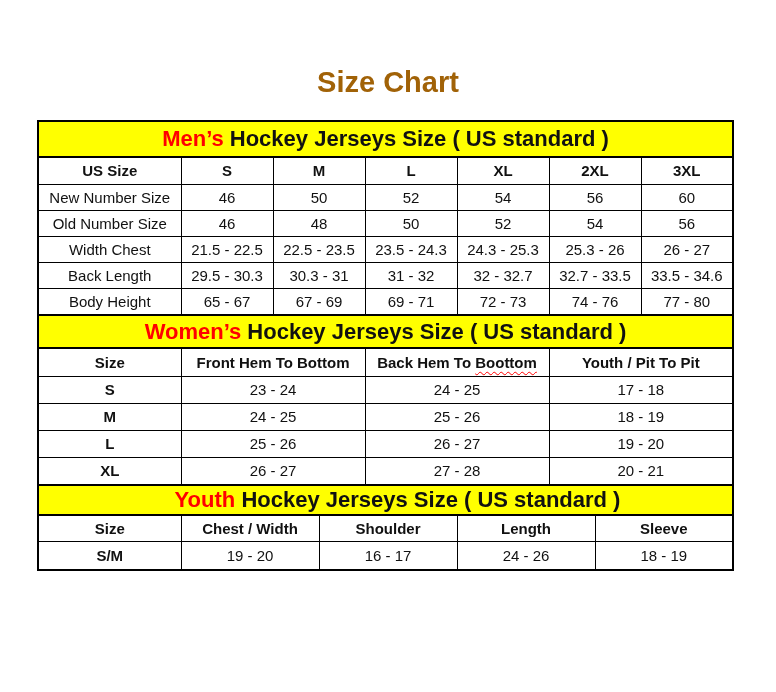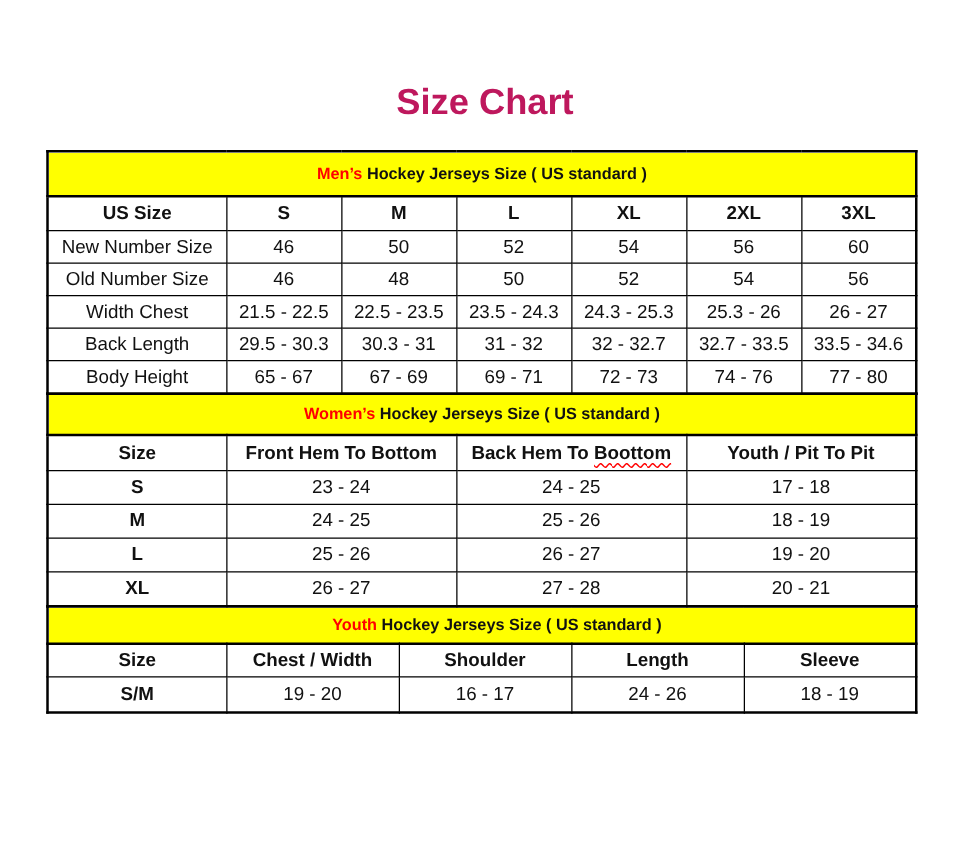--- a/index.html
+++ b/index.html
@@ -9,21 +9,21 @@
     font-family: "Liberation Sans", sans-serif;
     color: #111111;
     overflow: hidden;
   }
   .sheet { position: relative; width: 776px; height: 692px; }
 
   .page-title {
     position: absolute; top: 66px; left: 0; width: 776px;
     text-align: center;
     font-size: 29px; font-weight: bold;
-    color: #be185d;
+    color: #a16207;
     letter-spacing: 0px;
   }
 
   .chart-wrap { position: absolute; top: 120px; left: 37px; width: 696px; }
 
   table.size-table {
     width: 696px;
     border-collapse: collapse;
     table-layout: fixed;
     border: 2px solid #000;
@@ -37,21 +37,21 @@
     padding: 0 2px;
     font-size: 15px;
     line-height: 1.15;
     overflow: hidden;
     white-space: nowrap;
   }
 
   td.band {
     background: #FFFF00;
     border: 2px solid #000;
-    font-size: 13px;
+    font-size: 22px;
     font-weight: bold;
     height: 34px;
   }
   td.band .hl { color: #FF0000; }
 
   tr.hdr td { font-weight: bold; }
 
   .men   tr.hdr td { height: 26px; }
   .men   tr.data td { height: 25px; }
   .women td.band { height: 31px; }

